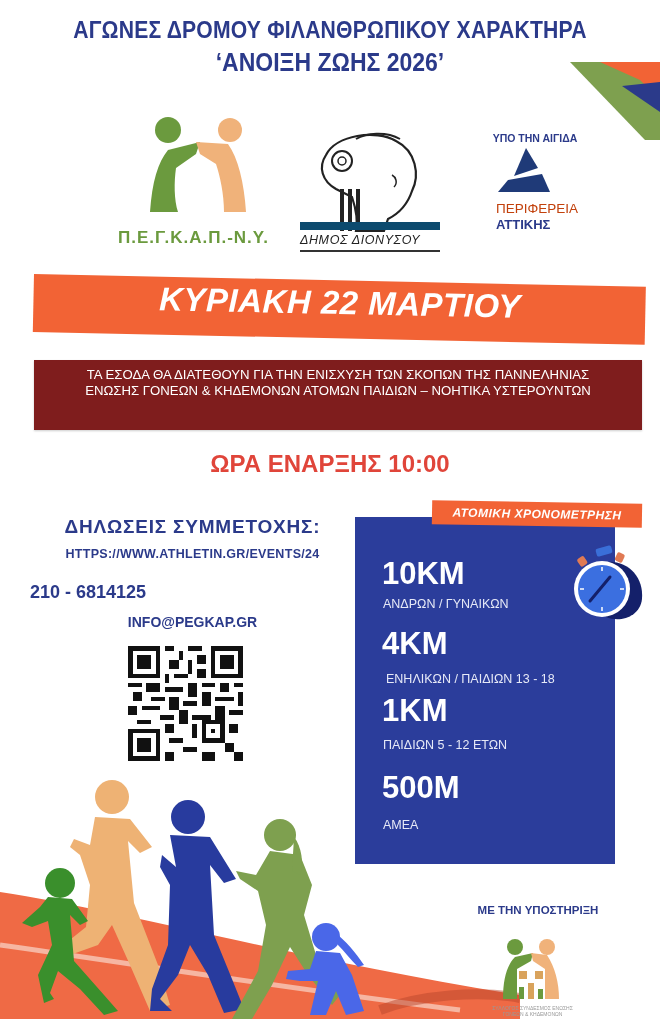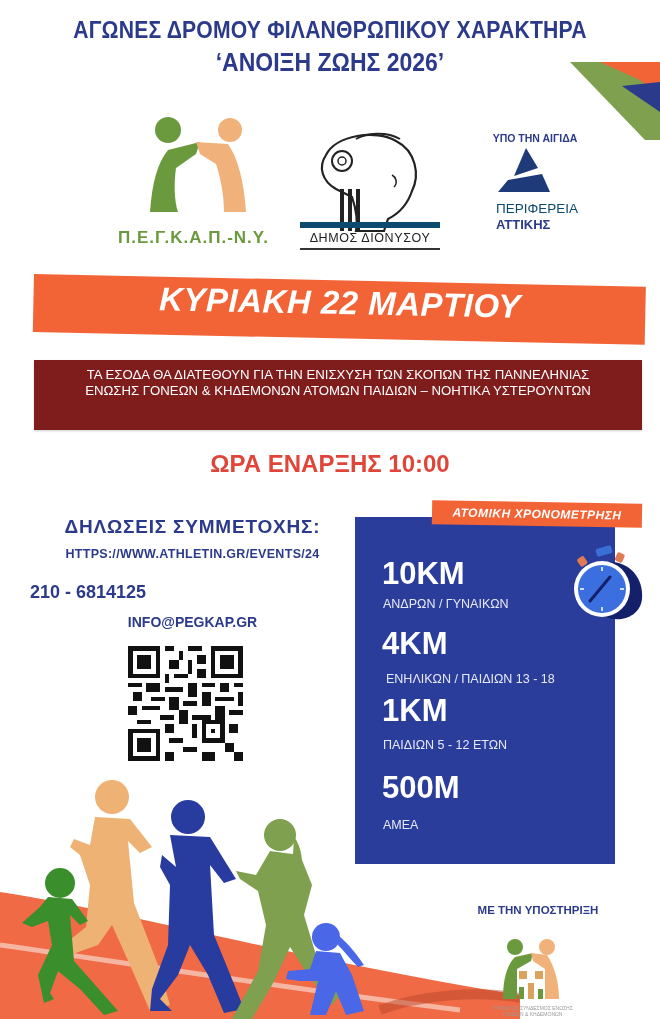--- a/index.html
+++ b/index.html
@@ -8,26 +8,26 @@
   .abs { position:absolute; }
   .title1 { left:0; width:660px; top:17px; text-align:center; color:#2b3a8a; font-weight:bold;
             font-size:23px; letter-spacing:0.2px; transform:scaleX(0.92); }
   .title2 { left:0; width:660px; top:48px; text-align:center; color:#2b3a8a; font-weight:bold;
             font-size:25px; transform:scaleX(0.92); }
   .corner { right:0; top:60px; width:110px; height:80px; }
   .logo-pegkap { left:140px; top:112px; width:120px; height:140px; }
   .pegkap-label { left:118px; top:228px; width:165px; text-align:left; color:#6b9a3e;
                   font-weight:bold; font-size:17px; letter-spacing:1px; }
   .logo-dimos { left:296px; top:110px; width:150px; height:140px; }
-  .dimos-label { left:300px; top:222px; width:140px; height:20px; text-align:center; font-size:12.5px;
-                 color:#222; border-top:6px solid #0c4a6e; border-bottom:2px solid #333; line-height:20px;
-                 letter-spacing:0.6px; }
+  .dimos-label { left:300px; top:222px; width:140px; height:20px; font-size:12.5px;
+                 color:#222; border-top:8px solid #0c4a6e; border-bottom:2px solid #333; line-height:20px;
+                 font-style:italic; letter-spacing:0.6px; }
   .aigida { left:470px; top:132px; width:130px; text-align:center; color:#2b3a8a; font-weight:bold; font-size:10.5px; }
   .periferia-icon { left:494px; top:146px; width:60px; height:50px; }
-  .periferia1 { left:478px; top:201px; width:110px; text-align:left; padding-left:18px; color:#0c4a6e; font-size:13.5px; }
+  .periferia1 { left:478px; top:201px; width:110px; text-align:left; padding-left:18px; color:#c2410c; font-size:13.5px; }
   .periferia2 { left:478px; top:217px; width:110px; text-align:left; padding-left:18px; color:#2b3a8a; font-size:13px; font-weight:bold; }
   .date-banner { left:34px; top:274px; width:612px; height:58px; background:#f26335;
                  transform:rotate(1.2deg); transform-origin:left top; }
   .date-text { left:34px; top:284px; width:612px; text-align:center; color:#fff; font-weight:bold;
                font-style:italic; font-size:33px; transform:rotate(1.2deg); letter-spacing:0.5px; }
   .info-box { left:34px; top:360px; width:608px; height:70px; background:#7f1d1d;
               box-shadow: 0 1px 2px rgba(0,0,0,0.2); }
   .info-text { color:#fff; text-align:center; font-size:13.2px; line-height:15.5px; padding-top:7px; }
   .start-time { left:0; width:660px; top:450px; text-align:center; color:#e0453a; font-weight:bold; font-size:24px; }
   .reg-title { left:30px; width:325px; top:516px; text-align:center; color:#2b3a8a; font-weight:bold; font-size:19px; letter-spacing:0.8px; }

